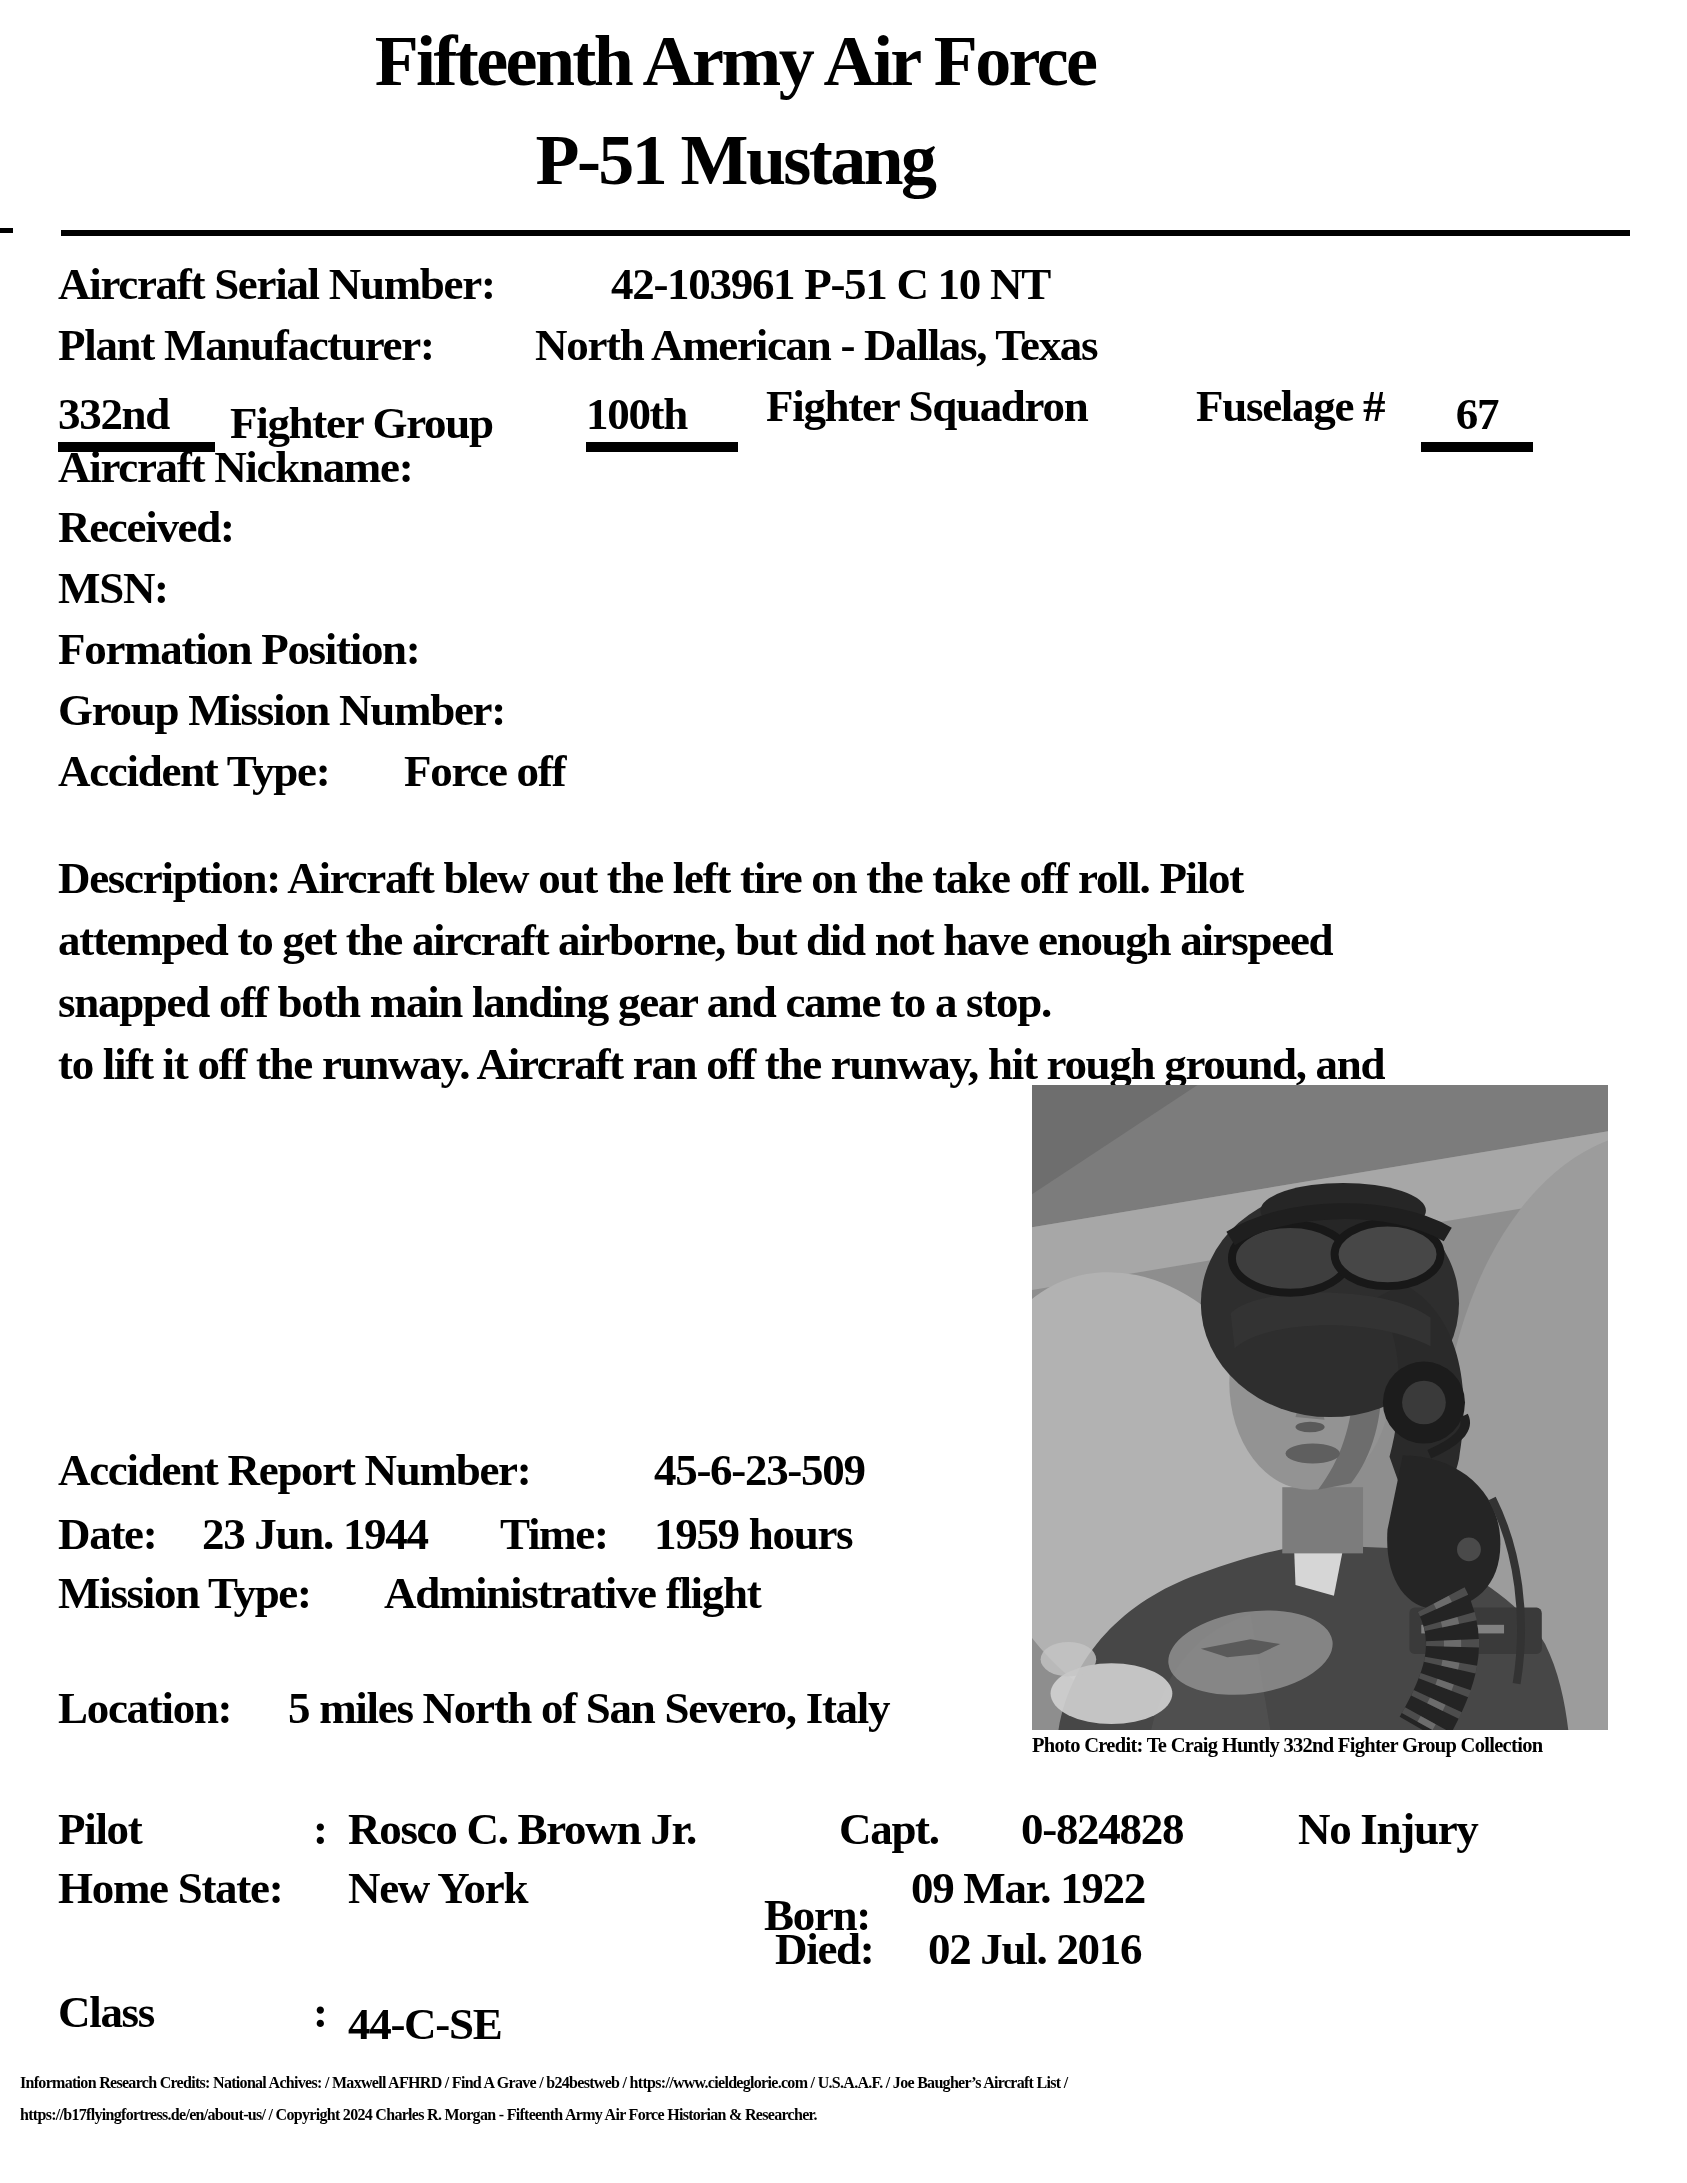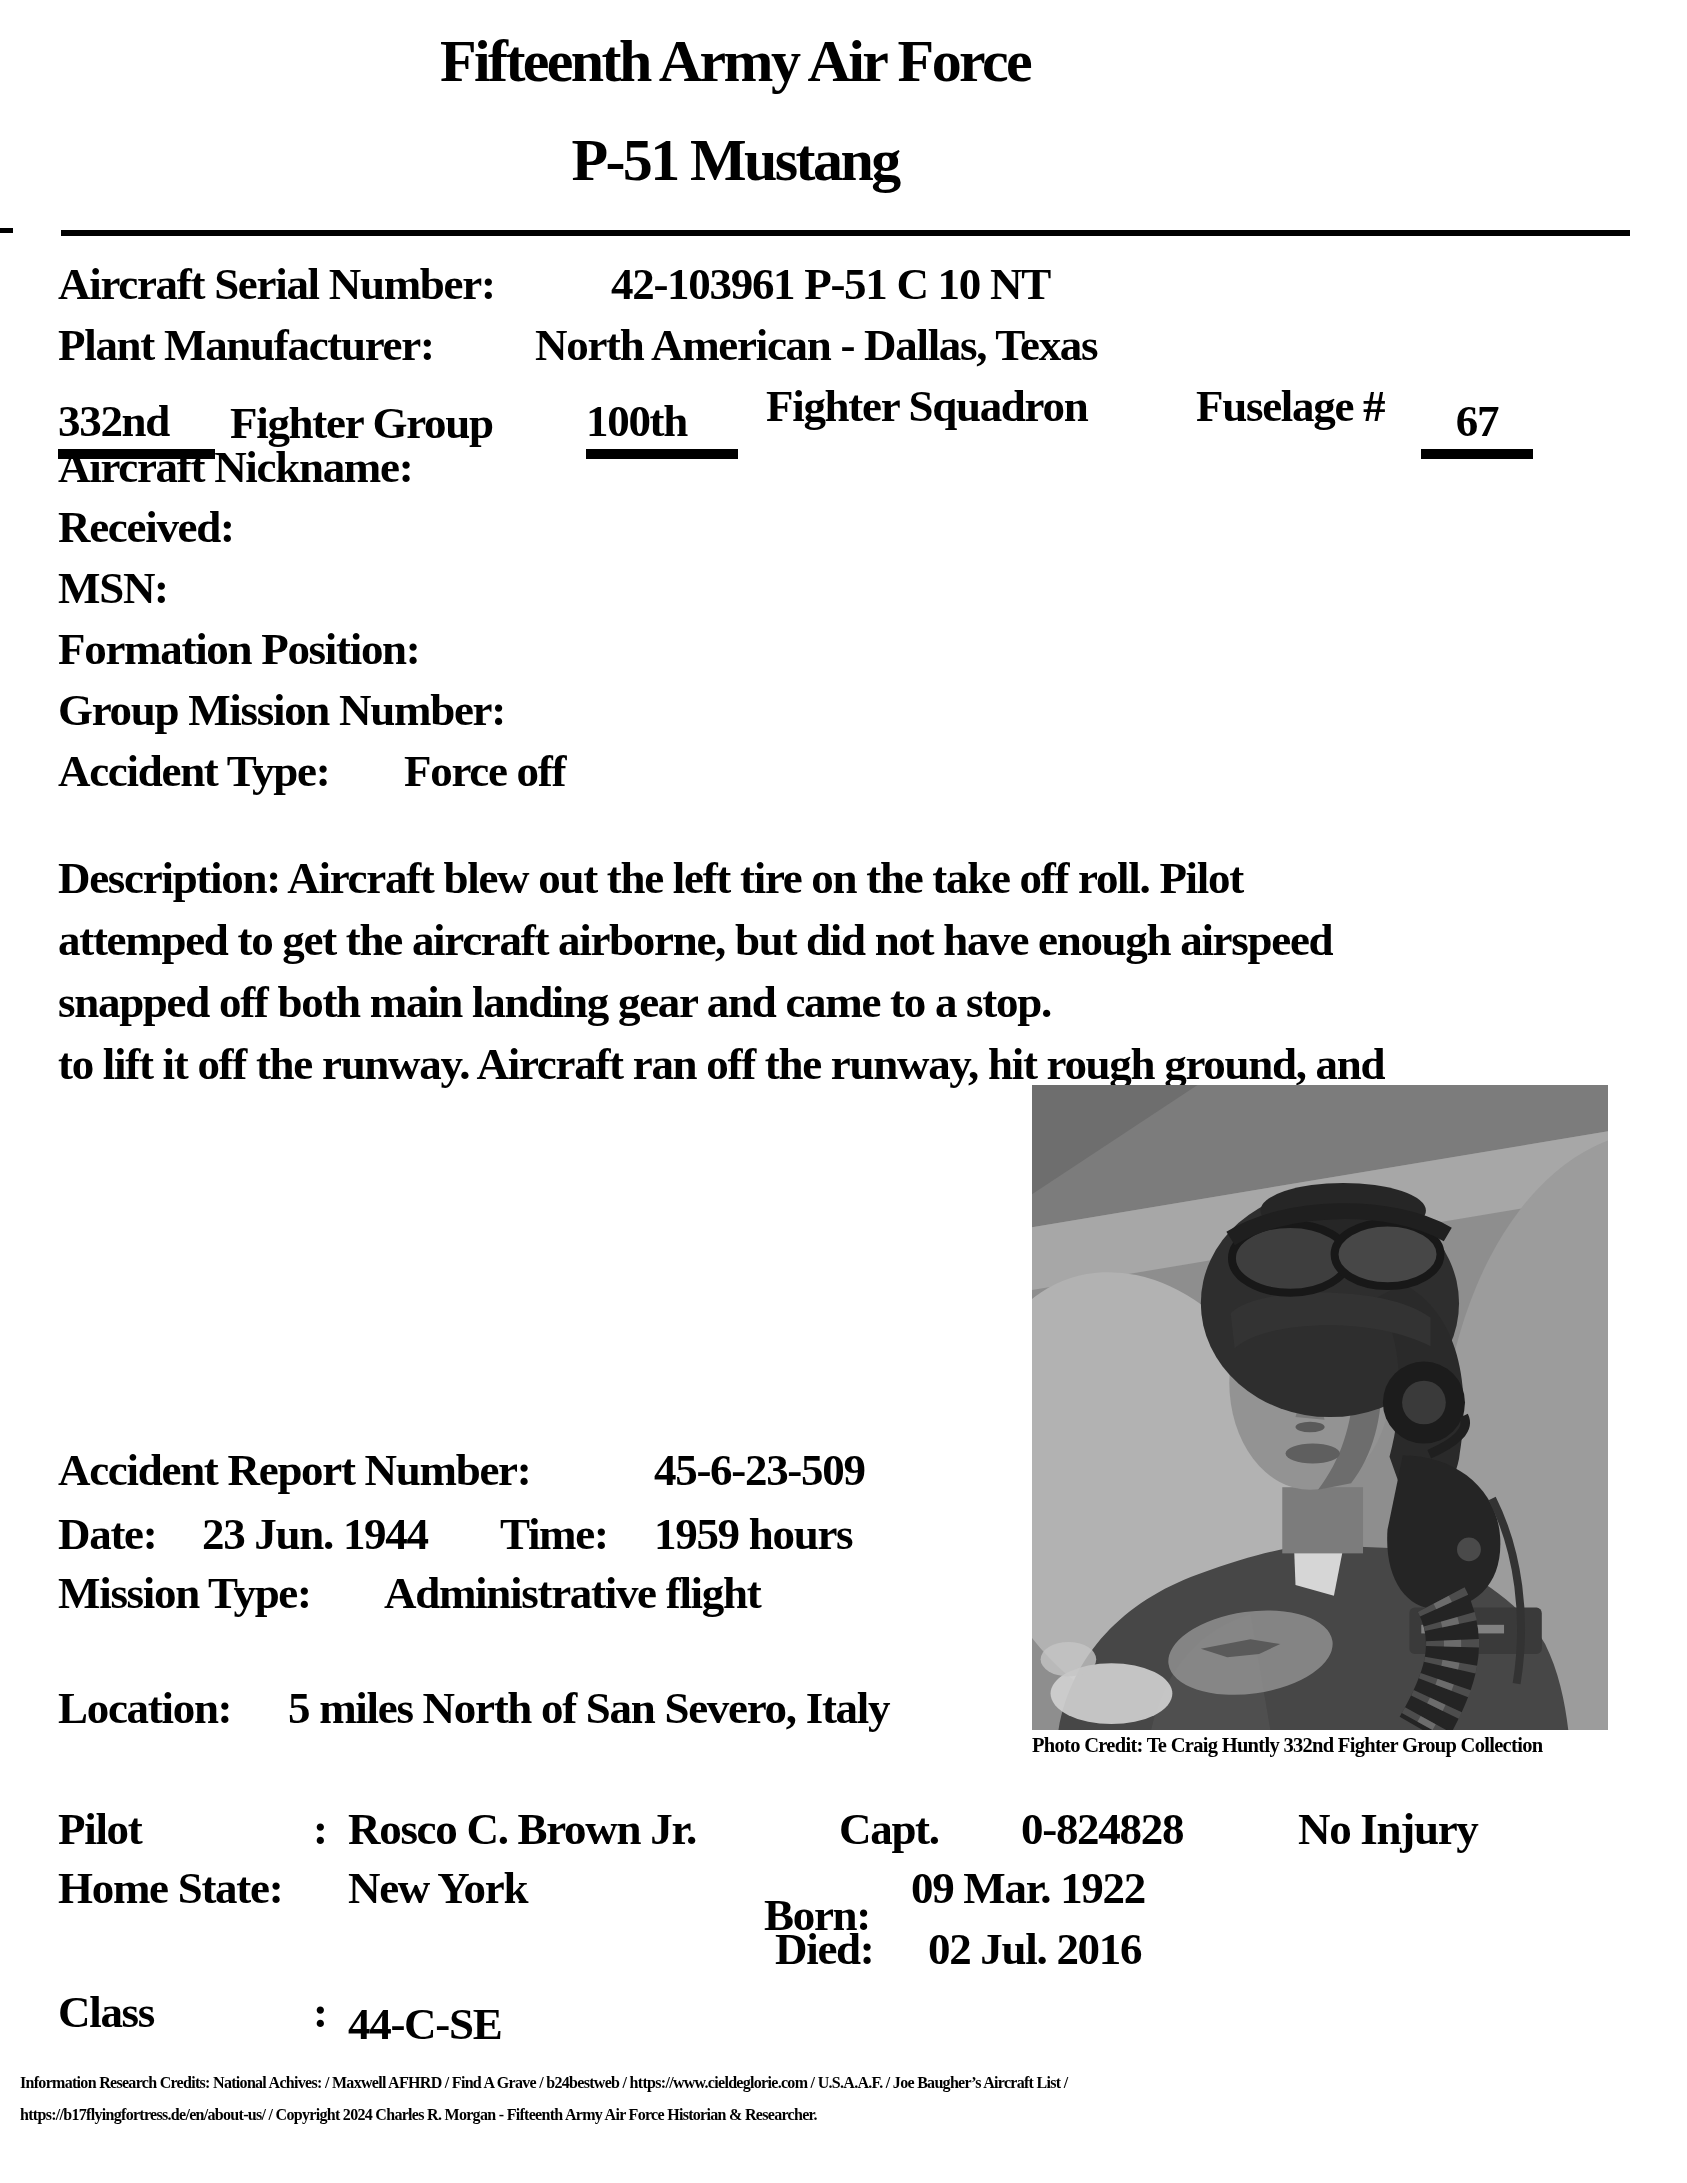--- a/index.html
+++ b/index.html
@@ -8,25 +8,25 @@
     position:relative;
     width:1687px;height:2183px;
     background:#ffffff;
     overflow:hidden;
     font-family:"Liberation Serif","DejaVu Serif",serif;
     font-weight:700;
     color:#000;
     letter-spacing:-1.3px;
   }
   .title-block{position:absolute;top:12px;left:0;width:1470px;text-align:center;
-    font-size:60px;line-height:99px;letter-spacing:-2.6px;}
+    font-size:72px;line-height:99px;letter-spacing:-2.6px;}
   .rule{position:absolute;background:#000;}
   .line{position:absolute;left:58px;white-space:nowrap;font-size:45px;line-height:48px;}
   .line .pos{position:absolute;top:0;white-space:nowrap;}
-  .ul{position:absolute;top:15px;border-bottom:10px solid #000;padding-bottom:4px;
+  .ul{position:absolute;top:8px;border-bottom:10px solid #000;padding-bottom:4px;
       display:inline-block;white-space:nowrap;}
   .desc-block{position:absolute;left:58px;top:847px;font-size:45px;line-height:62px;}
   .desc-line{white-space:nowrap;}
   .photo{position:absolute;left:1032px;top:1085px;width:576px;height:645px;}
   .photo svg{display:block;width:100%;height:100%;}
   .credit{position:absolute;left:1032px;top:1733px;width:595px;font-size:20.5px;
     line-height:24px;letter-spacing:-0.7px;white-space:nowrap;}
   .footer{position:absolute;left:20px;top:2067px;width:1654px;font-size:16px;
     line-height:32px;letter-spacing:-0.7px;}
   .footer div{white-space:nowrap;}

